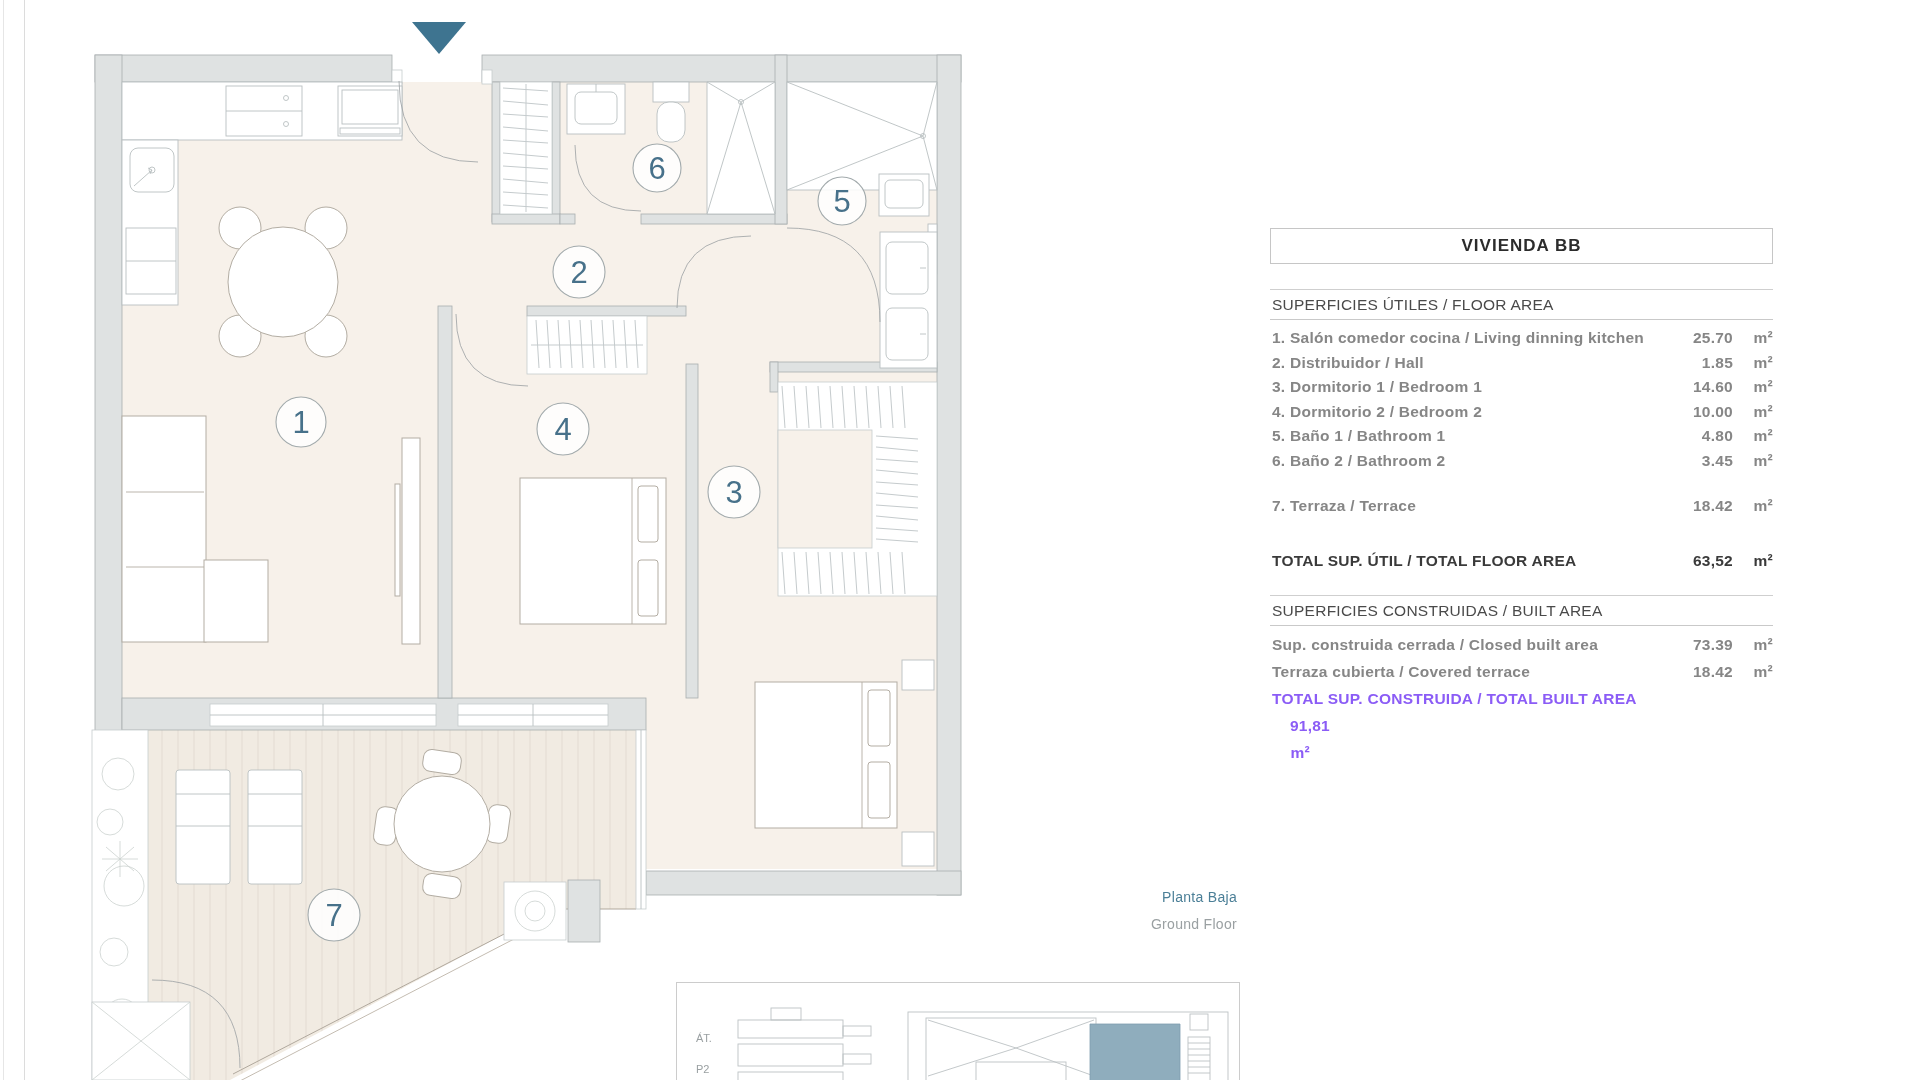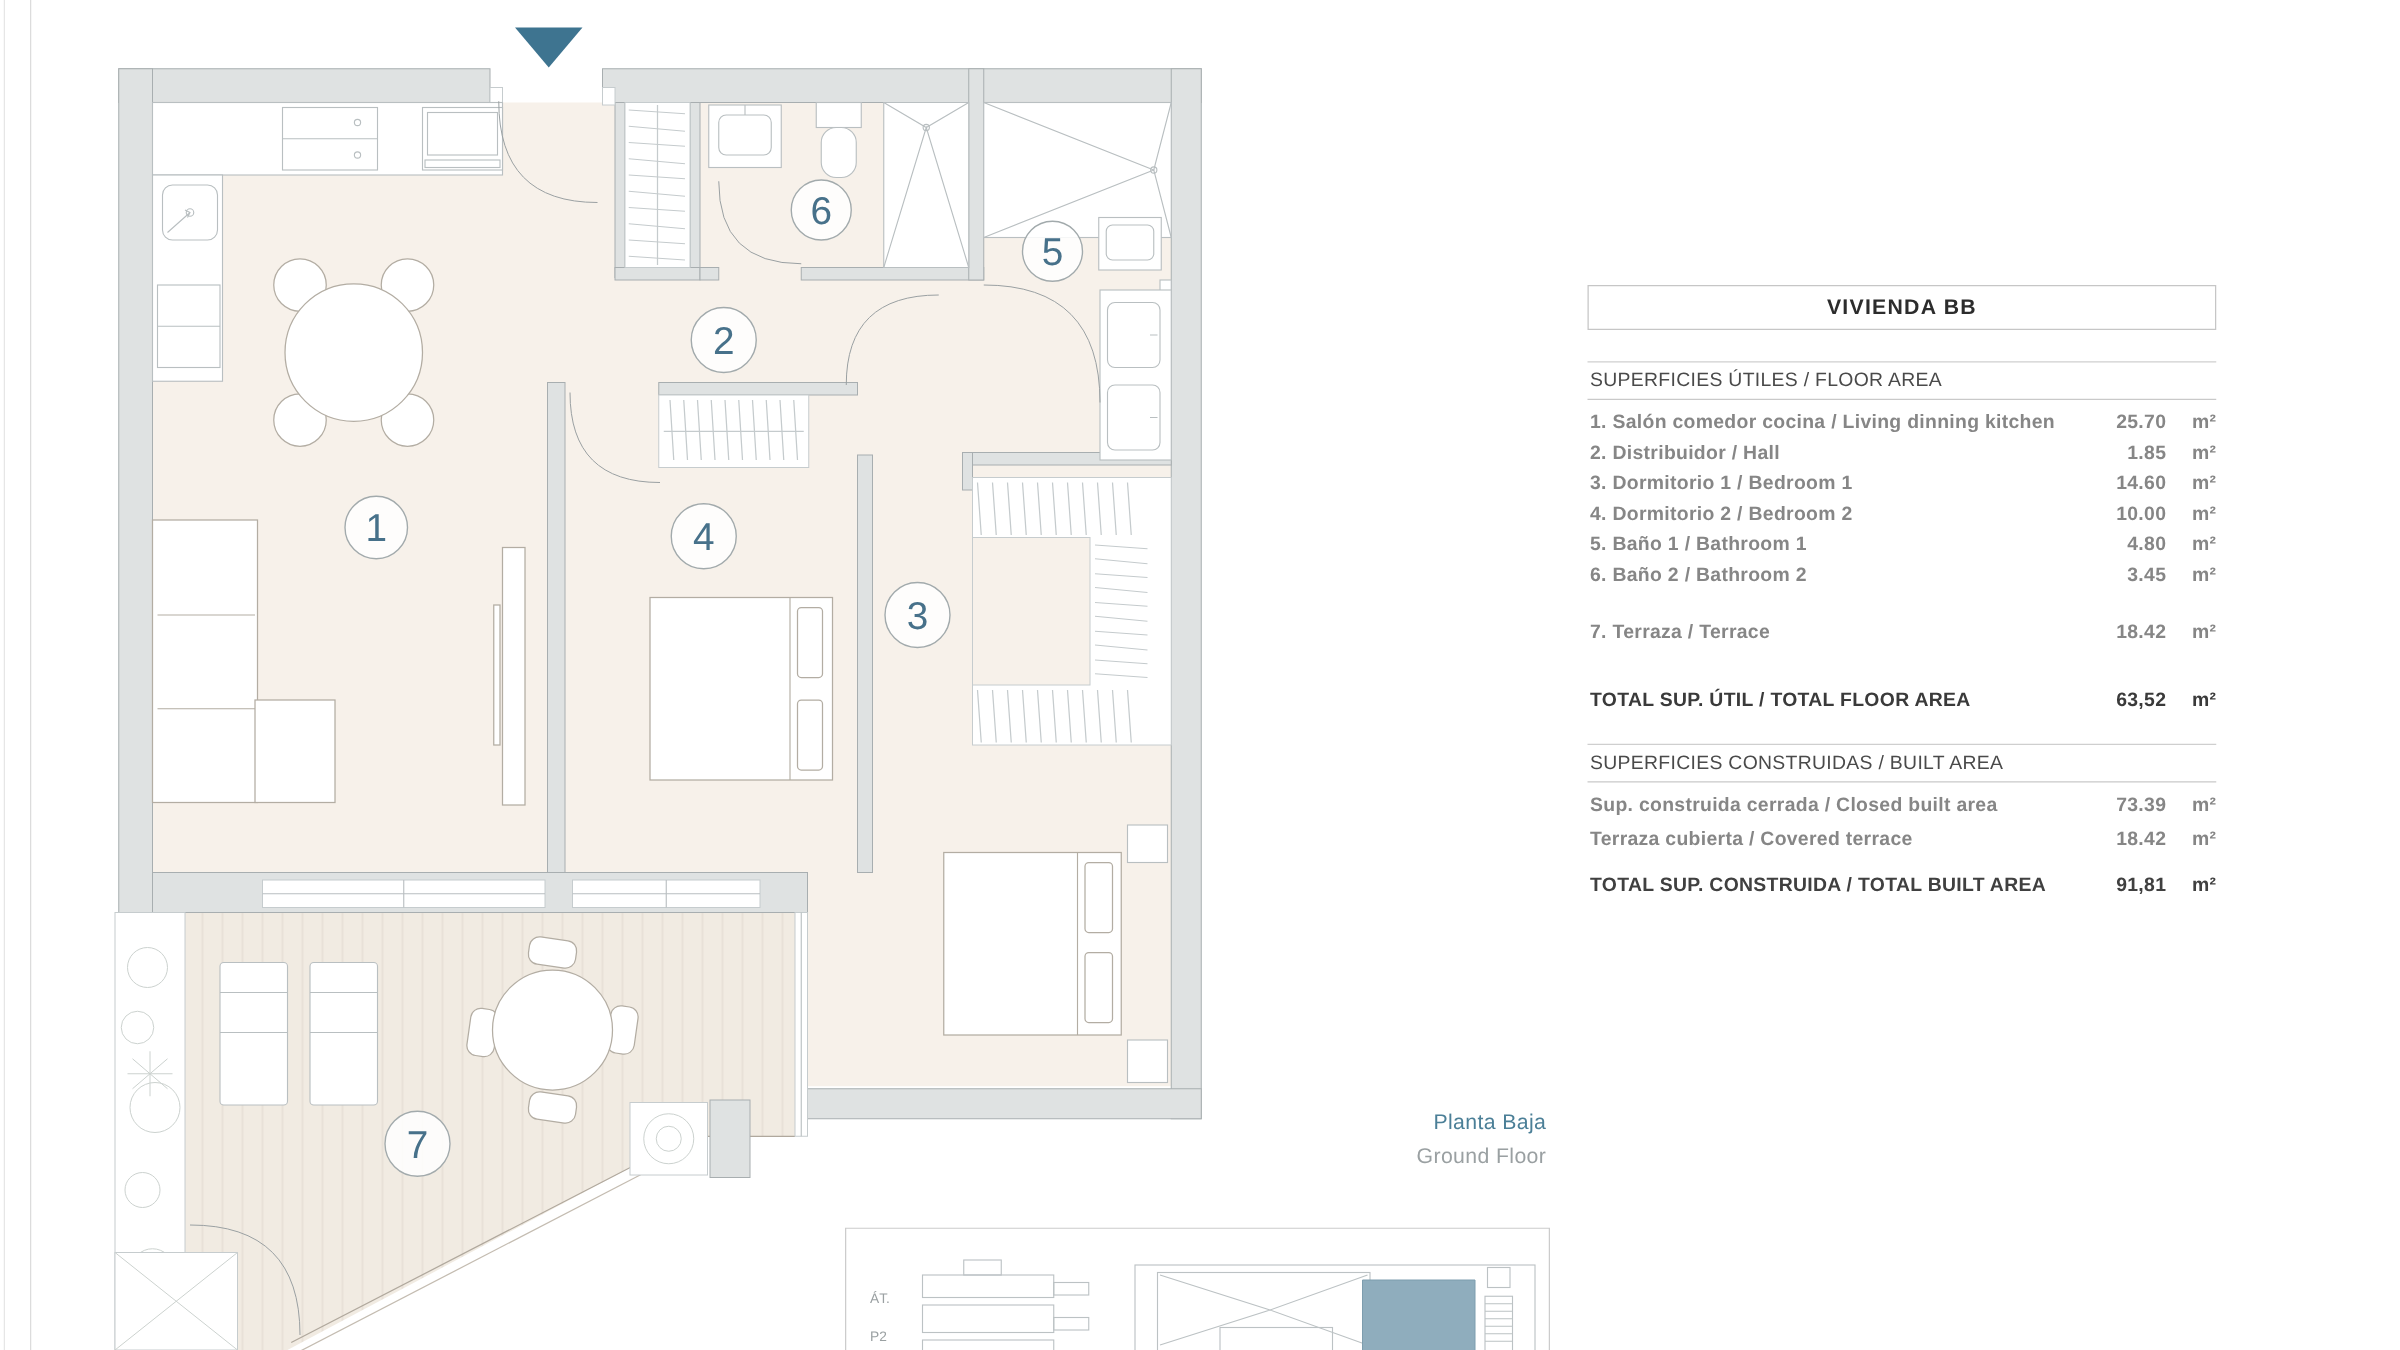--- a/index.html
+++ b/index.html
@@ -23,25 +23,25 @@
                font-size:15.5px;}
   .rows{padding-top:6px;}
   .row{display:flex;line-height:24.5px;font-weight:bold;}
   .row .lbl{flex:1;padding-left:2px;white-space:nowrap;}
   .row .val{width:60px;text-align:right;}
   .row .unit{width:40px;text-align:right;}
   .terrace-row{margin-top:21px;}
   .total-row{margin-top:30px;color:#3a3a3a;}
   .sec2{margin-top:22px;}
   .built-rows .row{line-height:26.5px;}
-  .total2{margin-top:10px;color:#404040;line-height:27px;}
+  .total2{margin-top:0;color:#8b5cf6;line-height:27px;flex-direction:column;}
 
   
   .caption{position:absolute;left:987px;top:884px;width:250px;text-align:right;
-           font-size:17px;line-height:27px;letter-spacing:.3px;}
+           font-size:14px;line-height:27px;letter-spacing:.3px;}
   .caption .es{color:#4b7f97;}
   .caption .en{color:#9aa0a2;}
 
   
   .keyplan-wrap{position:absolute;left:676px;top:943px;width:564px;height:140px;margin-top:39px;}
 
   
   .wall{fill:#dfe2e2;stroke:#a8aeb0;stroke-width:.8;}
   .wht{fill:#ffffff;stroke:#c6ccce;stroke-width:.8;}
   .fix{fill:#ffffff;stroke:#b9bfc1;stroke-width:.9;}

